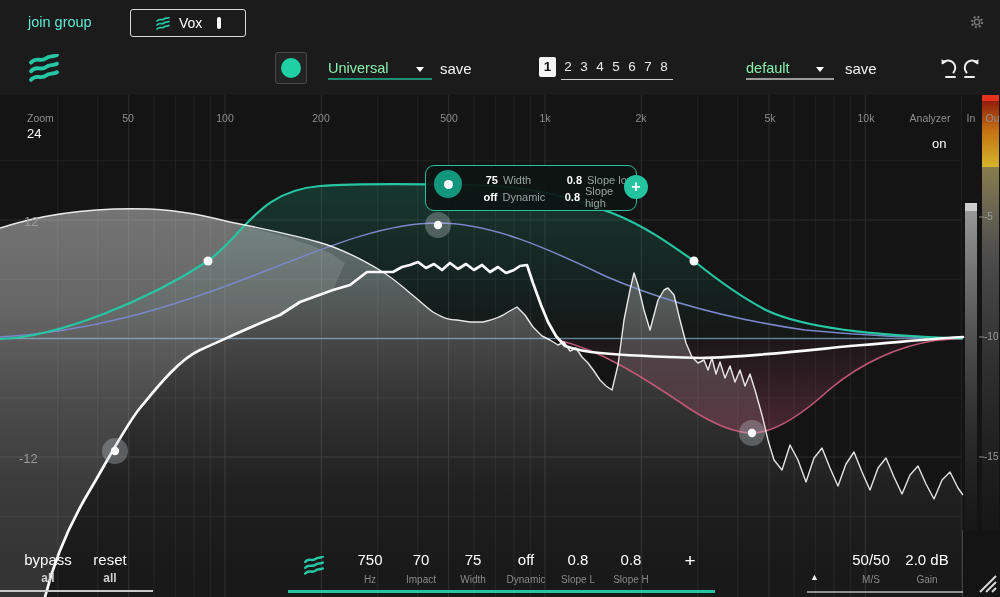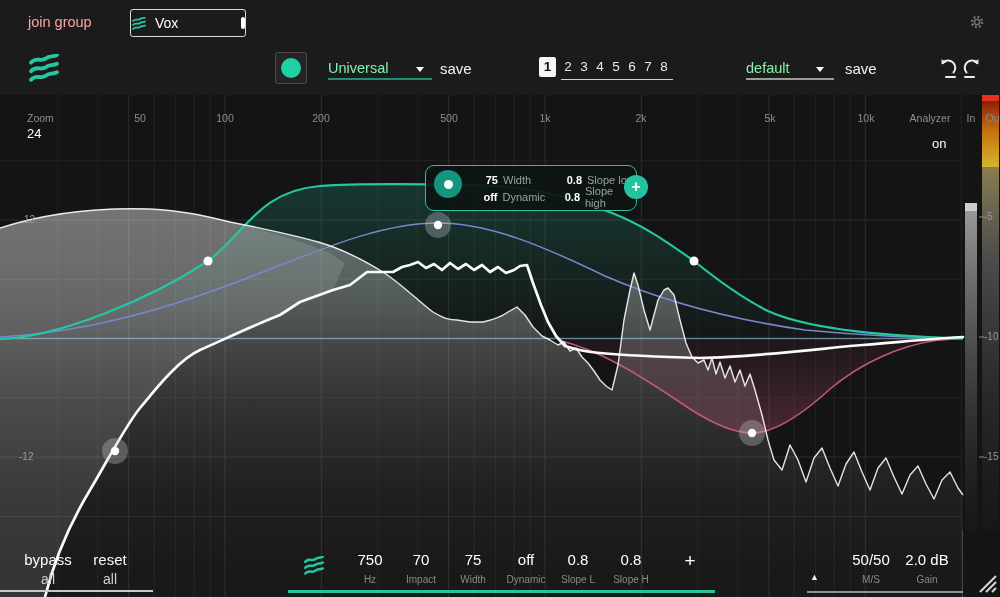--- a/index.html
+++ b/index.html
@@ -2,22 +2,22 @@
 <html><head>
 <meta charset="utf-8">
 <style>
   * { margin:0; padding:0; box-sizing:border-box; }
   html,body { background:#000; }
   body { font-family:"Liberation Sans", sans-serif; }
   .window { position:relative; width:1000px; height:597px; background:#141414; overflow:hidden; color:#e8e8e8; }
 
   
   .topzone { position:absolute; top:0; left:0; width:1000px; height:95px; background:#1b1b1c; }
-  .join-label { position:absolute; left:28px; top:14px; font-size:14.5px; color:#fca5a5; }
-  .group-select { position:absolute; left:130px; top:9px; width:116px; height:28px; border:1px solid #d9d9d9; border-radius:3px; display:flex; align-items:center; padding:0 0; cursor:pointer; }
+  .join-label { position:absolute; left:28px; top:14px; font-size:14.5px; color:#5eead4; }
+  .group-select { position:absolute; left:130px; top:9px; width:116px; height:28px; border:1px solid #d9d9d9; border-radius:3px; display:flex; align-items:center; padding:0 24px; cursor:pointer; }
   .group-select .gname { font-size:14px; color:#fff; margin-left:8px; flex:1; }
   .pill { width:4px; height:12px; background:#fff; border-radius:2px; }
   .gear { position:absolute; right:16px; top:15px; width:14px; height:14px; }
 
   .logo-title { position:absolute; left:68px; top:57px; font-size:22px; font-weight:bold; color:#fff; letter-spacing:.5px; }
   .logo-icon { position:absolute; left:27px; top:54px; }
   .rec-btn { position:absolute; left:275px; top:52px; width:32px; height:32px; background:#242425; border:1px solid #4a4a4a; border-radius:3px; display:flex; align-items:center; justify-content:center; cursor:pointer; }
   .rec-btn .dot { width:20px; height:20px; border-radius:50%; background:#1fd0a5; }
   .drop { position:absolute; cursor:pointer; font-size:14.5px; color:#86efac; }
   .drop .ul { position:absolute; left:0; right:0; bottom:-4px; height:2px; }
@@ -27,40 +27,40 @@
   .slot { width:16px; text-align:center; font-size:13.5px; color:#e9e9e9; line-height:20px; cursor:pointer; }
   .slot.active { width:17px; background:#f5f5f5; color:#111; border-radius:2px; font-weight:bold; margin-right:4px; }
   .slots-ul { position:absolute; left:561px; top:79px; width:112px; height:1px; background:#cfcfcf; }
   .histbtn { position:absolute; top:56px; width:24px; height:24px; cursor:pointer; }
 
   
   .graph { position:absolute; top:95px; left:0; width:1000px; height:502px; background:#141414; }
   .glabel { position:absolute; font-size:10.5px; color:#8e8e8e; transform:translateX(-50%); white-space:nowrap; }
   .glabel.left { transform:none; }
   .gval { position:absolute; font-size:13px; color:#fafafa; white-space:nowrap; }
-  .dbl { position:absolute; font-size:10px; color:#9a9a9a; }
+  .dbl { position:absolute; font-size:13px; color:#9a9a9a; }
   .mtick { position:absolute; font-size:10px; color:#9a9a9a; }
 
   
   .tip { position:absolute; left:425px; top:70px; width:212px; height:46px; background:rgba(13,20,18,.93); border:1.5px solid #2bbf9e; border-radius:9px; }
   .tip .handle { position:absolute; left:8px; top:4px; width:28px; height:28px; border-radius:50%; background:#12967e; display:flex; align-items:center; justify-content:center; cursor:pointer; }
   .tip .handle .hd { width:9px; height:9px; border-radius:50%; background:#fff; }
   .tip .rows { position:absolute; left:46px; top:5px; }
   .tip .row { display:flex; height:17px; align-items:center; }
   .tip .v { font-size:11px; font-weight:bold; color:#fff; width:26px; text-align:right; }
   .tip .l { font-size:11px; color:#97a4a0; margin-left:5px; }
   .tip .l1 { width:55px; }
   .tip .v2 { width:24px; text-align:right; font-size:11px; font-weight:bold; color:#fff; }
   .addband { position:absolute; left:198px; top:9px; width:24px; height:24px; border-radius:50%; background:#25c4a1; color:#fff; font-size:16px; font-weight:bold; text-align:center; line-height:23px; cursor:pointer; }
 
   
   .bbar { position:absolute; top:530px; left:0; width:1000px; height:67px; }
   .bb-block { position:absolute; text-align:center; cursor:pointer; }
   .bb-main { font-size:15px; color:#fafafa; }
-  .bb-sub { font-size:14px; font-weight:normal; color:#cfcfcf; margin-top:3px; }
+  .bb-sub { font-size:12px; font-weight:bold; color:#cfcfcf; margin-top:3px; }
   .pcol { position:absolute; width:60px; text-align:center; }
   .pval { font-size:15px; color:#fff; }
   .plab { font-size:10px; color:#8a8a8a; margin-top:6px; }
   .ul-left { position:absolute; left:0; top:60px; width:153px; height:2px; background:#c9c9c9; }
   .ul-teal { position:absolute; left:288px; top:60px; width:427px; height:3px; background:#25c4a1; }
   .ul-right { position:absolute; left:807px; top:61px; width:156px; height:2px; background:#909090; }
   .vdiv { position:absolute; left:962px; top:0; width:1px; height:67px; background:rgba(255,255,255,.18); }
   .plusband { position:absolute; left:676px; top:20px; width:28px; text-align:center; font-size:19px; color:#fff; cursor:pointer; }
   .expand { position:absolute; left:810px; top:42px; font-size:9px; color:#f0f0f0; cursor:pointer; }
 </style>
@@ -228,21 +228,21 @@
         <circle cx="752" cy="338" r="4.2" fill="#fff"></circle>
       </g>
       <circle cx="208" cy="166" r="4.5" fill="#fff"></circle>
       <circle cx="694" cy="166" r="4.5" fill="#fff"></circle>
     </svg>
 
     
     <span class="glabel left" style="left:27px; top:17px;">Zoom</span>
     <span class="gval" style="left:27px; top:31px;">24</span>
 
-    <span class="glabel" style="left:140px; top:17px;text-align:right;">50</span>
+    <span class="glabel" style="left:128px; top:17px;text-align:right;">50</span>
     <span class="glabel" style="left:225px; top:17px;">100</span>
     <span class="glabel" style="left:321px; top:17px;">200</span>
     <span class="glabel" style="left:449px; top:17px;">500</span>
     <span class="glabel" style="left:545px; top:17px;">1k</span>
     <span class="glabel" style="left:641px; top:17px;">2k</span>
     <span class="glabel" style="left:770px; top:17px;">5k</span>
     <span class="glabel" style="left:866px; top:17px;">10k</span>
 
     <span class="glabel" style="left:930px; top:17px;">Analyzer</span>
     <span class="glabel" style="left:971px; top:17px;">In</span>

